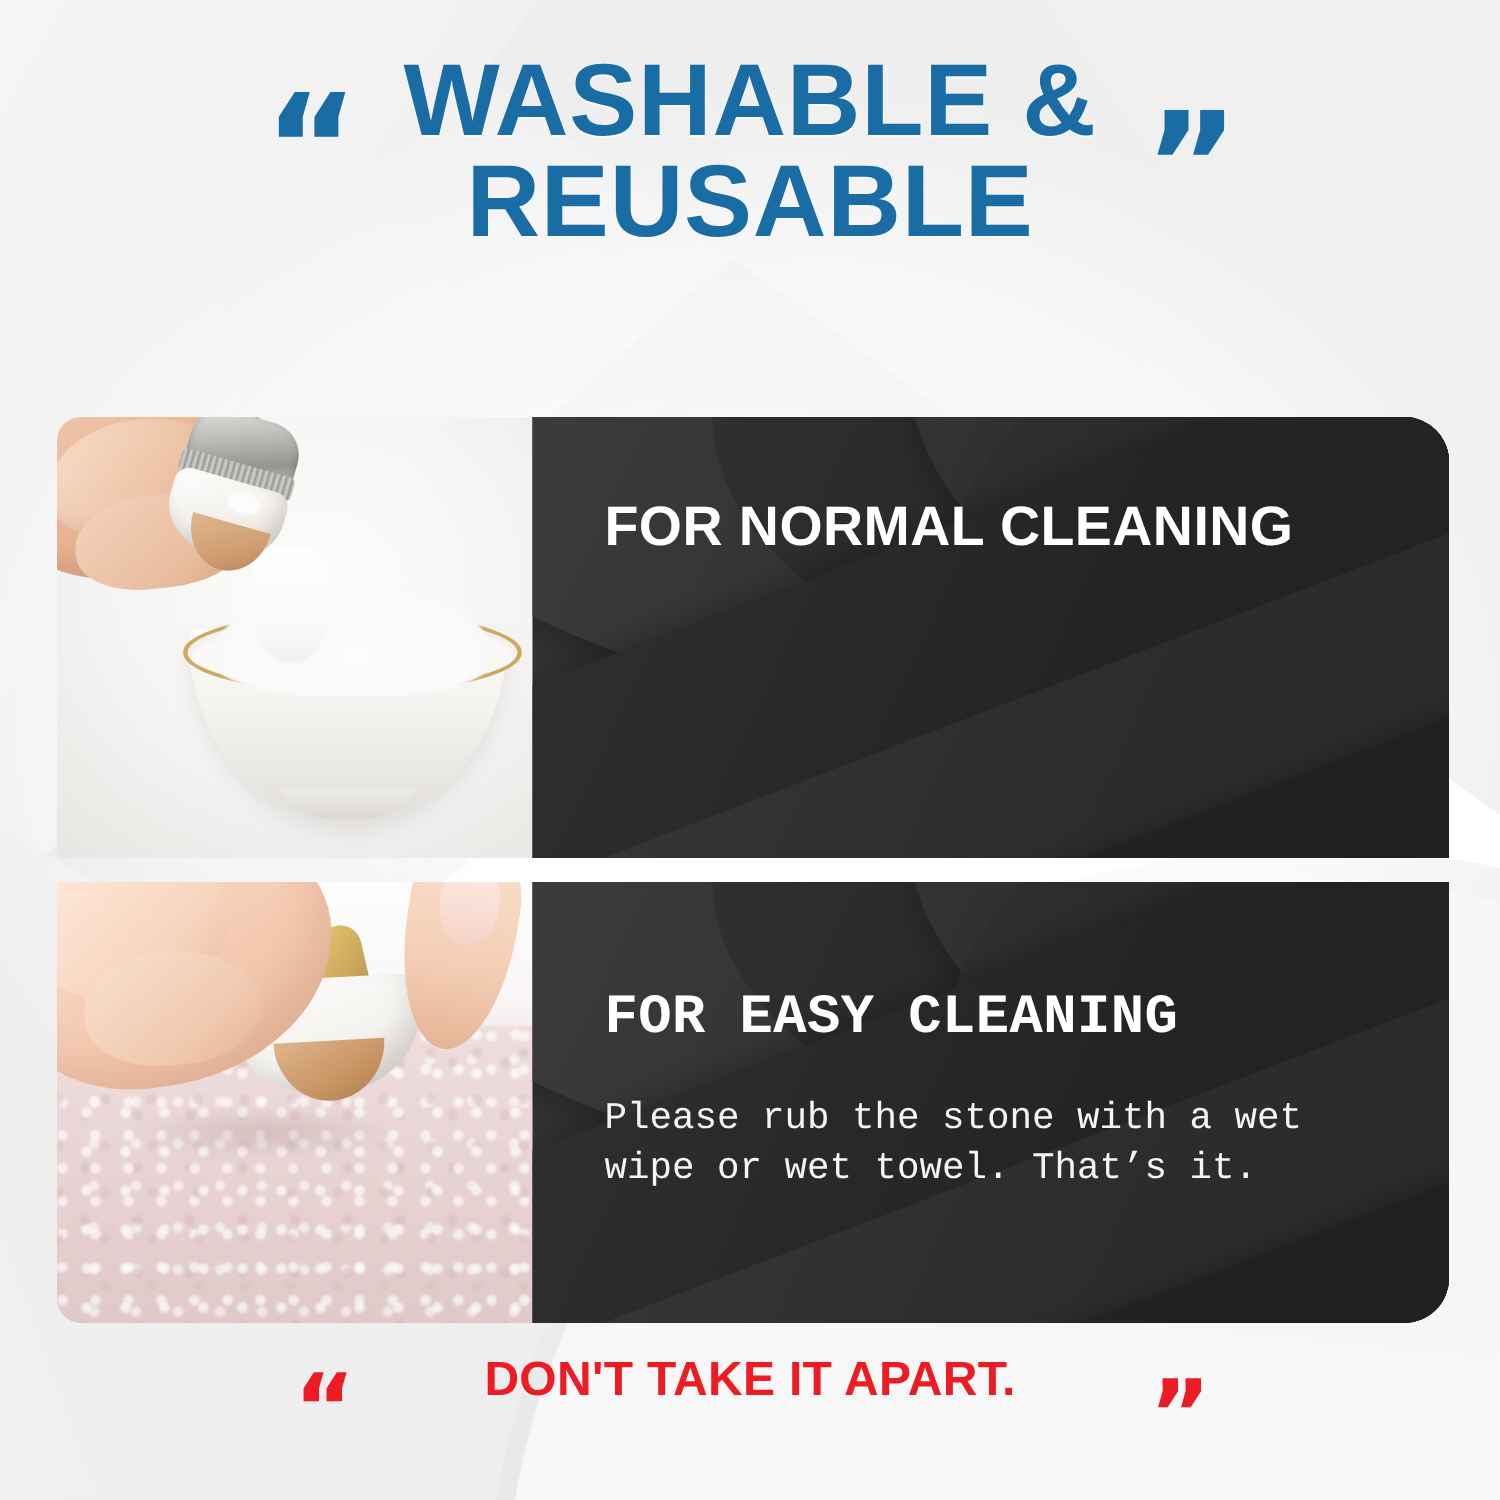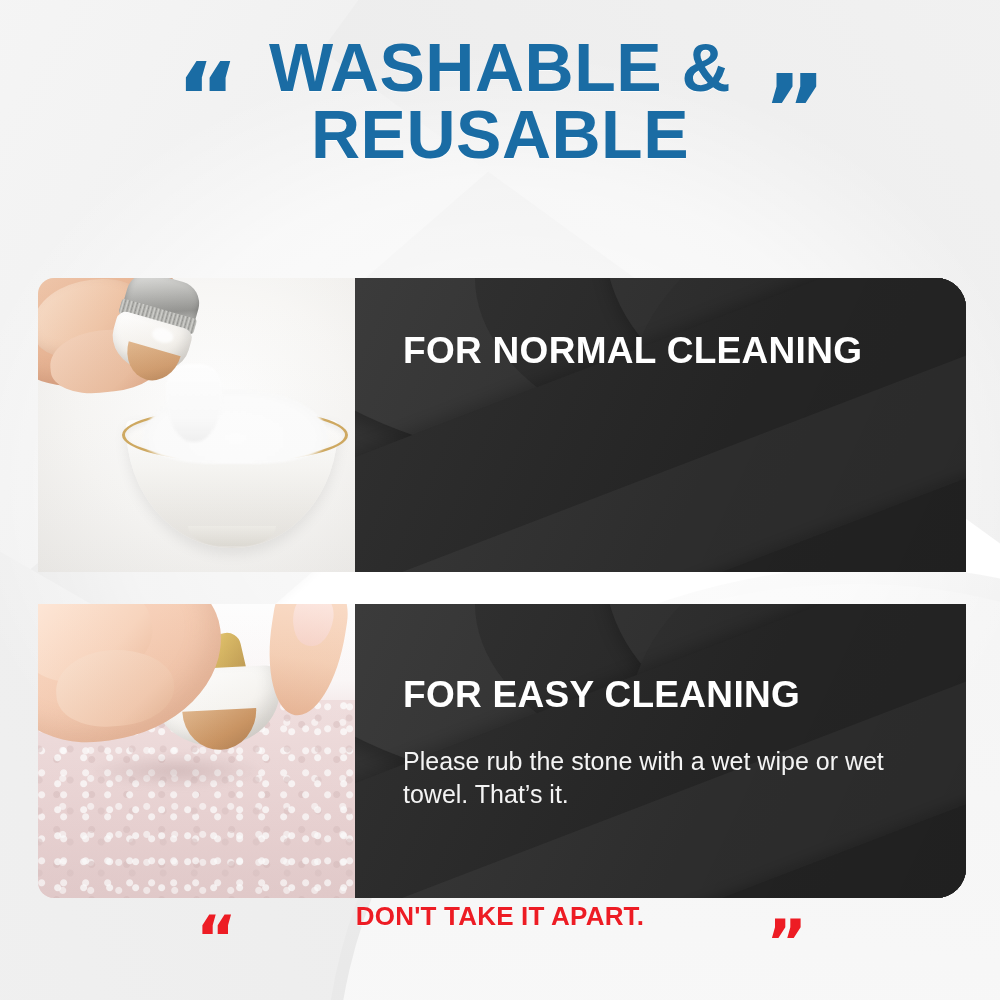--- a/index.html
+++ b/index.html
@@ -158,21 +158,21 @@
 
   
   .card {
     position: absolute;
     display: flex;
     left: 38px;
     width: 928px;
     height: 294px;
   }
   .card-1 { top: 278px; }
-  .card-2 { top: 604px; }
+  .card-2 { top: 588px; font-family: Liberation Mono, monospace; }
 
   .photo {
     position: relative;
     width: 317px;
     height: 294px;
     overflow: hidden;
     flex: 0 0 317px;
     background: #f4f3f1;
   }
   .card-1 .photo { border-radius: 16px 0 0 0; }
@@ -271,21 +271,21 @@
   .footer {
     position: absolute;
     left: 0;
     right: 0;
     top: 900px;
     text-align: center;
   }
   .footer-lines {
     display: inline-block;
     color: #ED1C24;
-    font-size: 26px;
+    font-size: 32px;
     font-weight: bold;
     line-height: 1.24;
     letter-spacing: 0.2px;
     text-transform: uppercase;
     text-shadow: 0 1px 1px rgba(255,255,255,0.6);
   }
   .quote-open-red {
     left: 196px;
     top: 8px;
     font-size: 62px;

